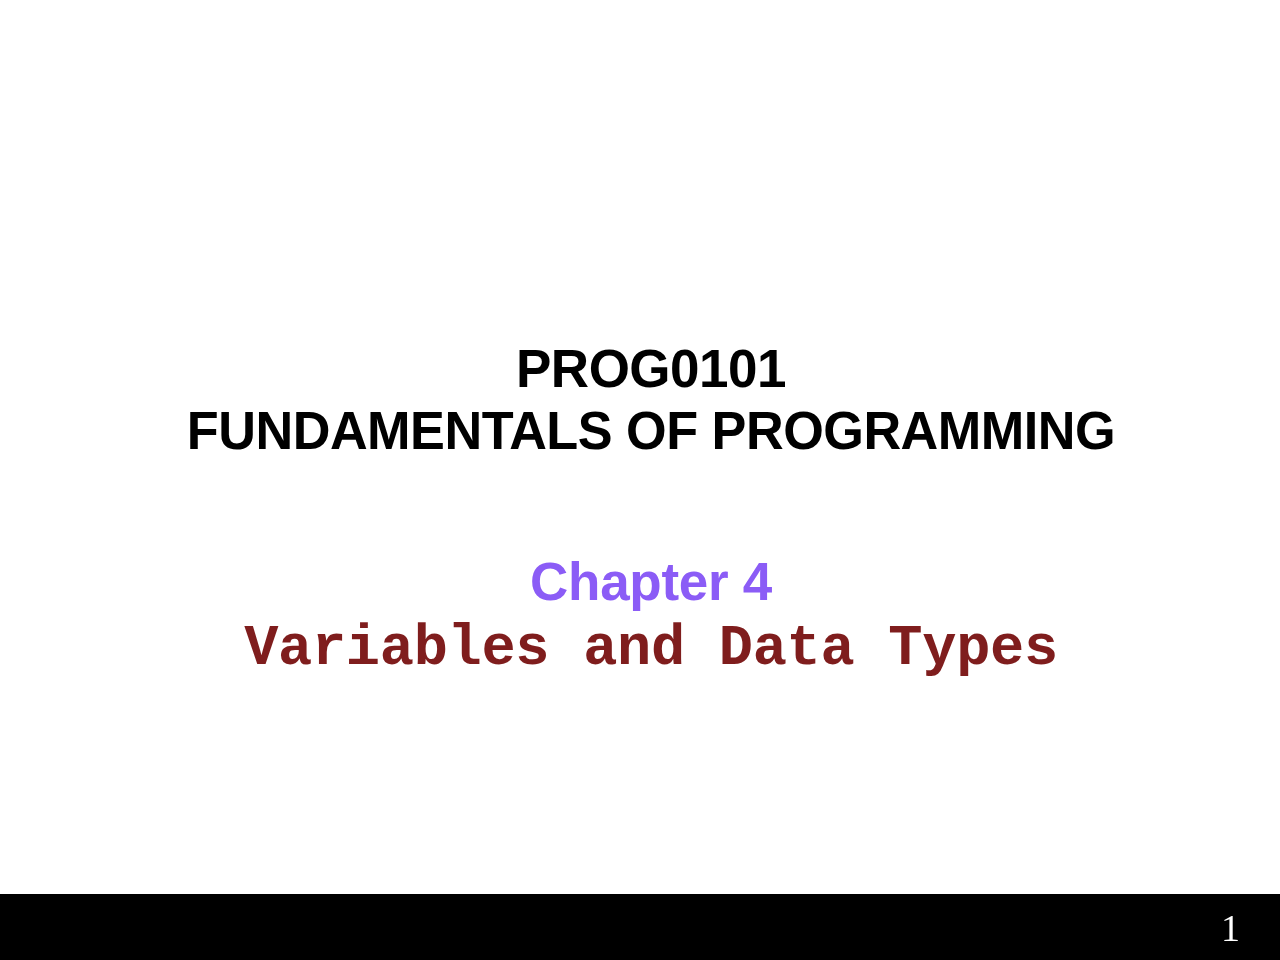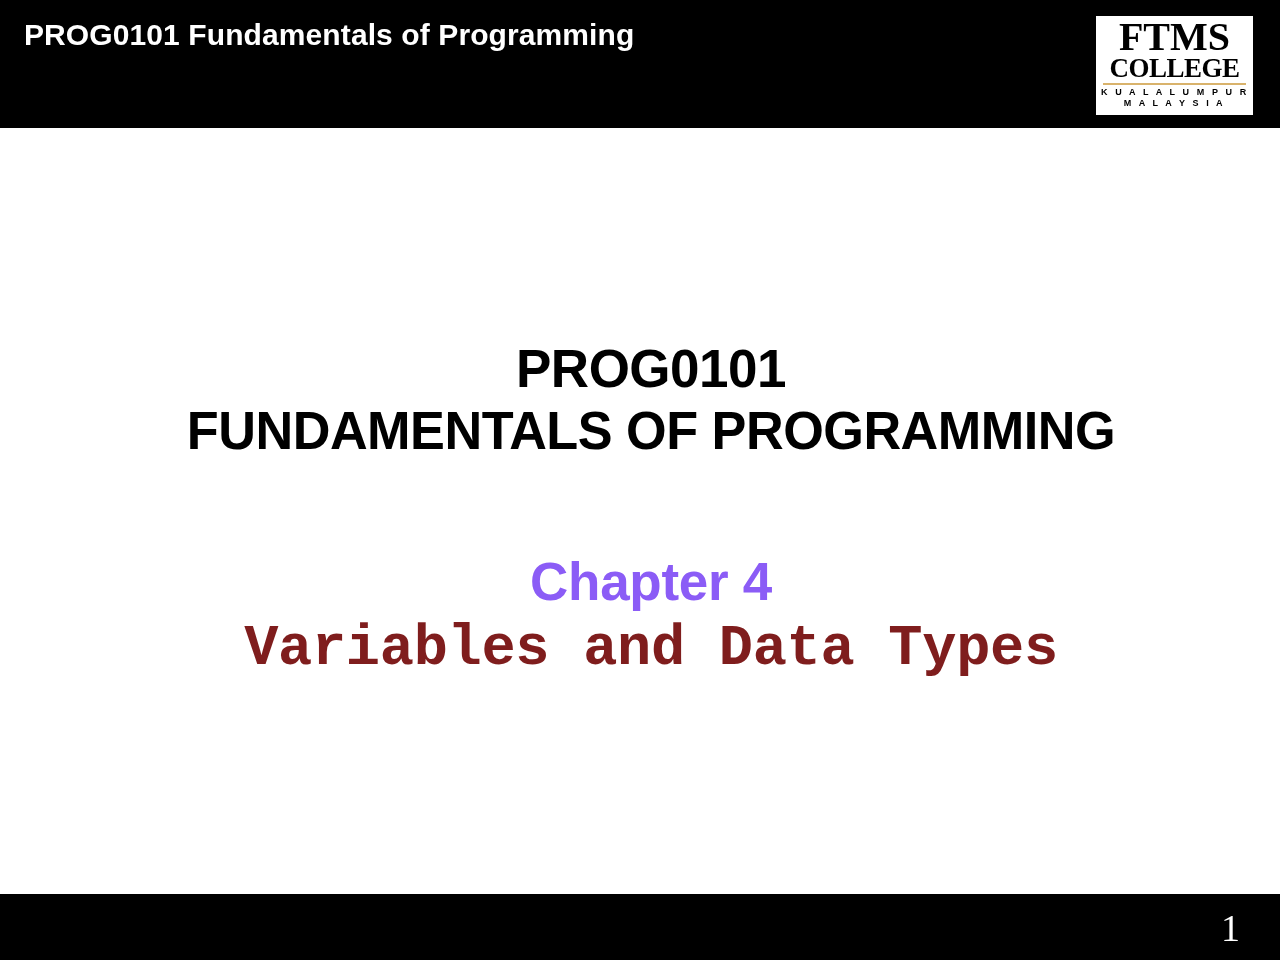--- a/index.html
+++ b/index.html
@@ -188,31 +188,20 @@
     font-weight: normal;
     color: #ffffff;
     line-height: 40px;
   }
 </style>
 </head>
 <body>
 
 <div class="slide">
 
-  <div class="header-bar">
-    <div class="header-title">PROG0101 Fundamentals of Programming</div>
-
-    <div class="logo-box">
-      <div class="logo-ftms">FTMS</div>
-      <div class="logo-college">COLLEGE</div>
-      <div class="logo-rule"></div>
-      <div class="logo-city">K U A L A    L U M P U R</div>
-      <div class="logo-country">M A L A Y S I A</div>
-    </div>
-  </div>
 
   <div class="body-area">
     <div class="title-block">
       <div class="line-course-code">PROG0101</div>
       <div class="line-course-name">FUNDAMENTALS OF PROGRAMMING</div>
       <div class="line-spacer"></div>
       <div class="line-chapter">Chapter 4</div>
       <div class="line-chapter-title">Variables and Data Types</div>
     </div>
   </div>

